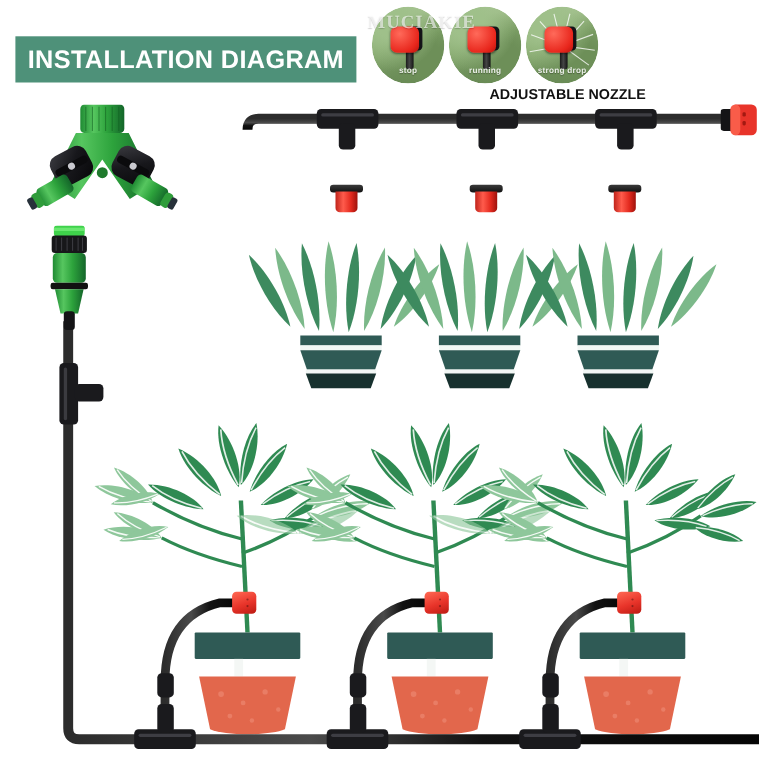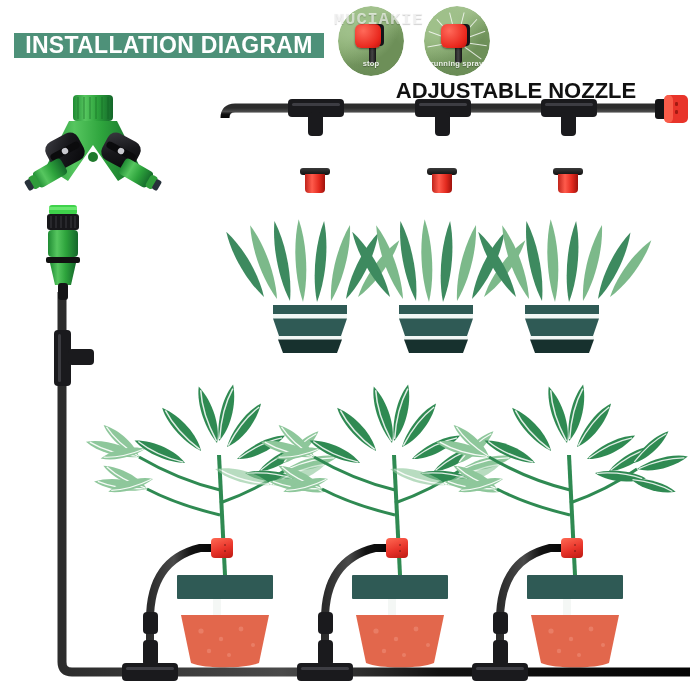--- a/index.html
+++ b/index.html
@@ -3,30 +3,30 @@
 <meta charset="utf-8">
 <style>
   html,body{margin:0;padding:0;background:#ffffff;}
   body{width:700px;height:700px;position:relative;overflow:hidden;
        font-family:"Liberation Sans",sans-serif;}
   .stage{position:absolute;inset:0;width:700px;height:700px;}
   svg.layer{position:absolute;left:0;top:0;width:700px;height:700px;overflow:visible;}
 
   
   #title-banner{
-    position:absolute;left:14px;top:33px;width:310px;height:25px;
+    position:absolute;left:14px;top:33px;width:310px;height:42px;
     background:#4e9179;display:flex;align-items:center;justify-content:center;
   }
   #title-banner .txt{
     color:#ffffff;font-size:23px;font-weight:bold;letter-spacing:.3px;
     font-family:"Liberation Sans",sans-serif;white-space:nowrap;
   }
 
   
-  #nozzle-strip{position:absolute;left:338px;top:6px;width:356px;height:74px;display:flex;gap:20px;}
+  #nozzle-strip{position:absolute;left:338px;top:6px;width:356px;height:74px;display:flex;gap:4px;}
   .nz{position:relative;width:66px;height:70px;border-radius:50%;overflow:hidden;flex:0 0 auto;}
   .nz .bg{position:absolute;inset:0;border-radius:50%;
      background:
        radial-gradient(circle at 28% 22%, #9fc08a 0 18%, rgba(159,192,138,0) 60%),
        radial-gradient(circle at 75% 68%, #6d8f58 0 22%, rgba(109,143,88,0) 62%),
        linear-gradient(165deg,#b7cfa4 0%,#86a96e 45%,#5c7d4c 100%);
      filter:blur(.3px);}
   .nz .stake{position:absolute;left:50%;top:38%;width:7px;height:44%;
      background:linear-gradient(90deg,#1a1a1a,#454545 45%,#141414);border-radius:2px;
      transform:translateX(-2px);}
@@ -34,25 +34,25 @@
      background:radial-gradient(circle at 32% 28%,#ff6a5a,#e8261c 70%,#b4140d);
      box-shadow:0 1px 2px rgba(0,0,0,.45);}
   .nz .clip{position:absolute;left:52%;top:25%;width:12px;height:22px;border-radius:4px;
      background:#15151a;}
   .nz .lbl{position:absolute;left:0;right:0;bottom:8px;text-align:center;color:#ffffff;
      font-size:7.5px;font-weight:bold;letter-spacing:.2px;opacity:.86;
      text-shadow:0 1px 1px rgba(0,0,0,.4);font-family:"Liberation Sans",sans-serif;}
   .nz .spray{position:absolute;inset:0;}
   .nz .ray{position:absolute;left:50%;top:50%;height:1.3px;width:46%;
      background:rgba(255,255,255,.78);transform-origin:0 50%;}
-  #watermark{position:absolute;left:334px;top:10px;font-family:Liberation Mono, monospace;
+  #watermark{position:absolute;left:334px;top:10px;font-family:Liberation Serif, serif;
      font-size:17px;font-weight:bold;color:rgba(255,255,255,.62);letter-spacing:1px;
      text-shadow:0 1px 1px rgba(0,0,0,.18);pointer-events:none;}
   #adjustable-label{position:absolute;left:338px;top:78px;width:356px;text-align:center;
-     font-size:22px;font-weight:bold;color:#111;font-family:"Liberation Sans",sans-serif;}
+     font-size:13px;font-weight:bold;color:#111;font-family:"Liberation Sans",sans-serif;}
 
   
   #splitter{position:absolute;left:22px;top:95px;width:140px;height:115px;}
   #connector{position:absolute;left:40px;top:205px;width:46px;height:95px;}
 
   
   .drip{position:absolute;width:30px;height:26px;}
   .drip .collar{position:absolute;left:0;top:0;width:30px;height:7px;border-radius:3px;
      background:linear-gradient(180deg,#3a3a3a,#111);}
   .drip .body{position:absolute;left:5px;top:6px;width:20px;height:19px;border-radius:0 0 4px 4px;
@@ -355,35 +355,42 @@
   <div id="nozzle-strip">
     <div class="nz">
       <div class="bg"></div>
       <div class="stake"></div>
       <div class="clip"></div>
       <div class="cap"></div>
       <div class="lbl">stop</div>
     </div>
     <div class="nz">
       <div class="bg"></div>
+      <div class="stake"></div>
+      <div class="clip"></div>
+      <div class="cap"></div>
+      <div class="lbl">running</div>
+    </div>
+    <div class="nz">
+      <div class="bg"></div>
       <div class="spray">
         <i class="ray" style="transform:rotate(-160deg)"></i>
         <i class="ray" style="transform:rotate(-132deg)"></i>
         <i class="ray" style="transform:rotate(-104deg)"></i>
         <i class="ray" style="transform:rotate(-76deg)"></i>
         <i class="ray" style="transform:rotate(-48deg)"></i>
         <i class="ray" style="transform:rotate(-20deg)"></i>
         <i class="ray" style="transform:rotate(8deg)"></i>
         <i class="ray" style="transform:rotate(36deg)"></i>
         <i class="ray" style="transform:rotate(170deg)"></i>
       </div>
       <div class="stake"></div>
       <div class="clip"></div>
       <div class="cap"></div>
-      <div class="lbl">running spray</div>
+      <div class="lbl">strong drop</div>
     </div>
   </div>
   <div id="watermark">MUCIAKIE</div>
   <div id="adjustable-label">ADJUSTABLE NOZZLE</div>
 
   <svg id="splitter" viewBox="0 0 140 115">
     <rect x="51" y="0" width="40" height="26" rx="4" fill="url(#greenBody)"></rect>
     <g stroke="#0f5c1f" stroke-width="1" opacity=".55">
       <line x1="56" y1="2" x2="56" y2="24"></line>
         <line x1="62" y1="2" x2="62" y2="24"></line>

